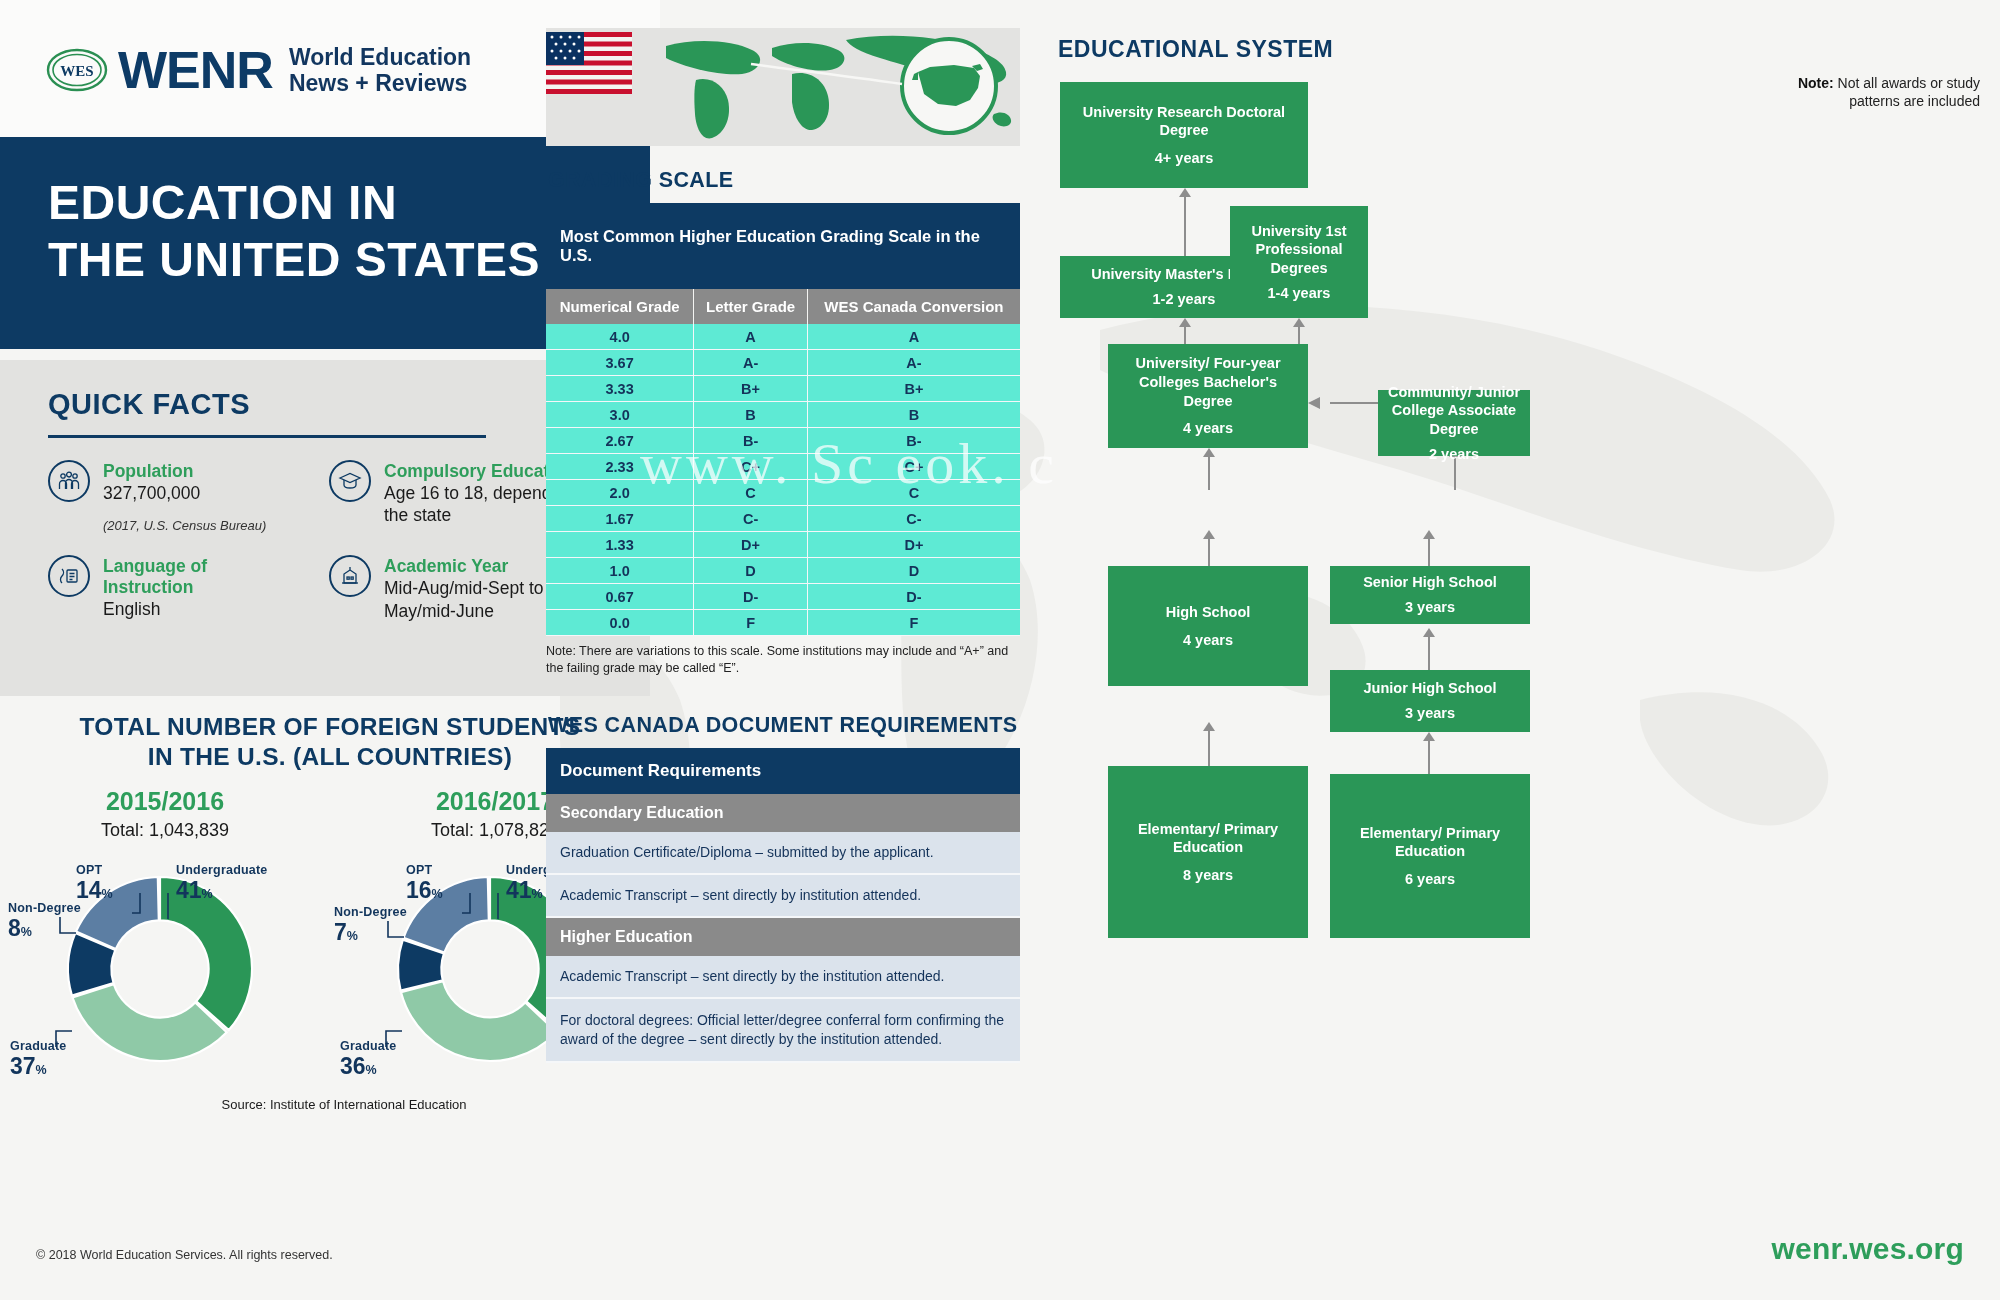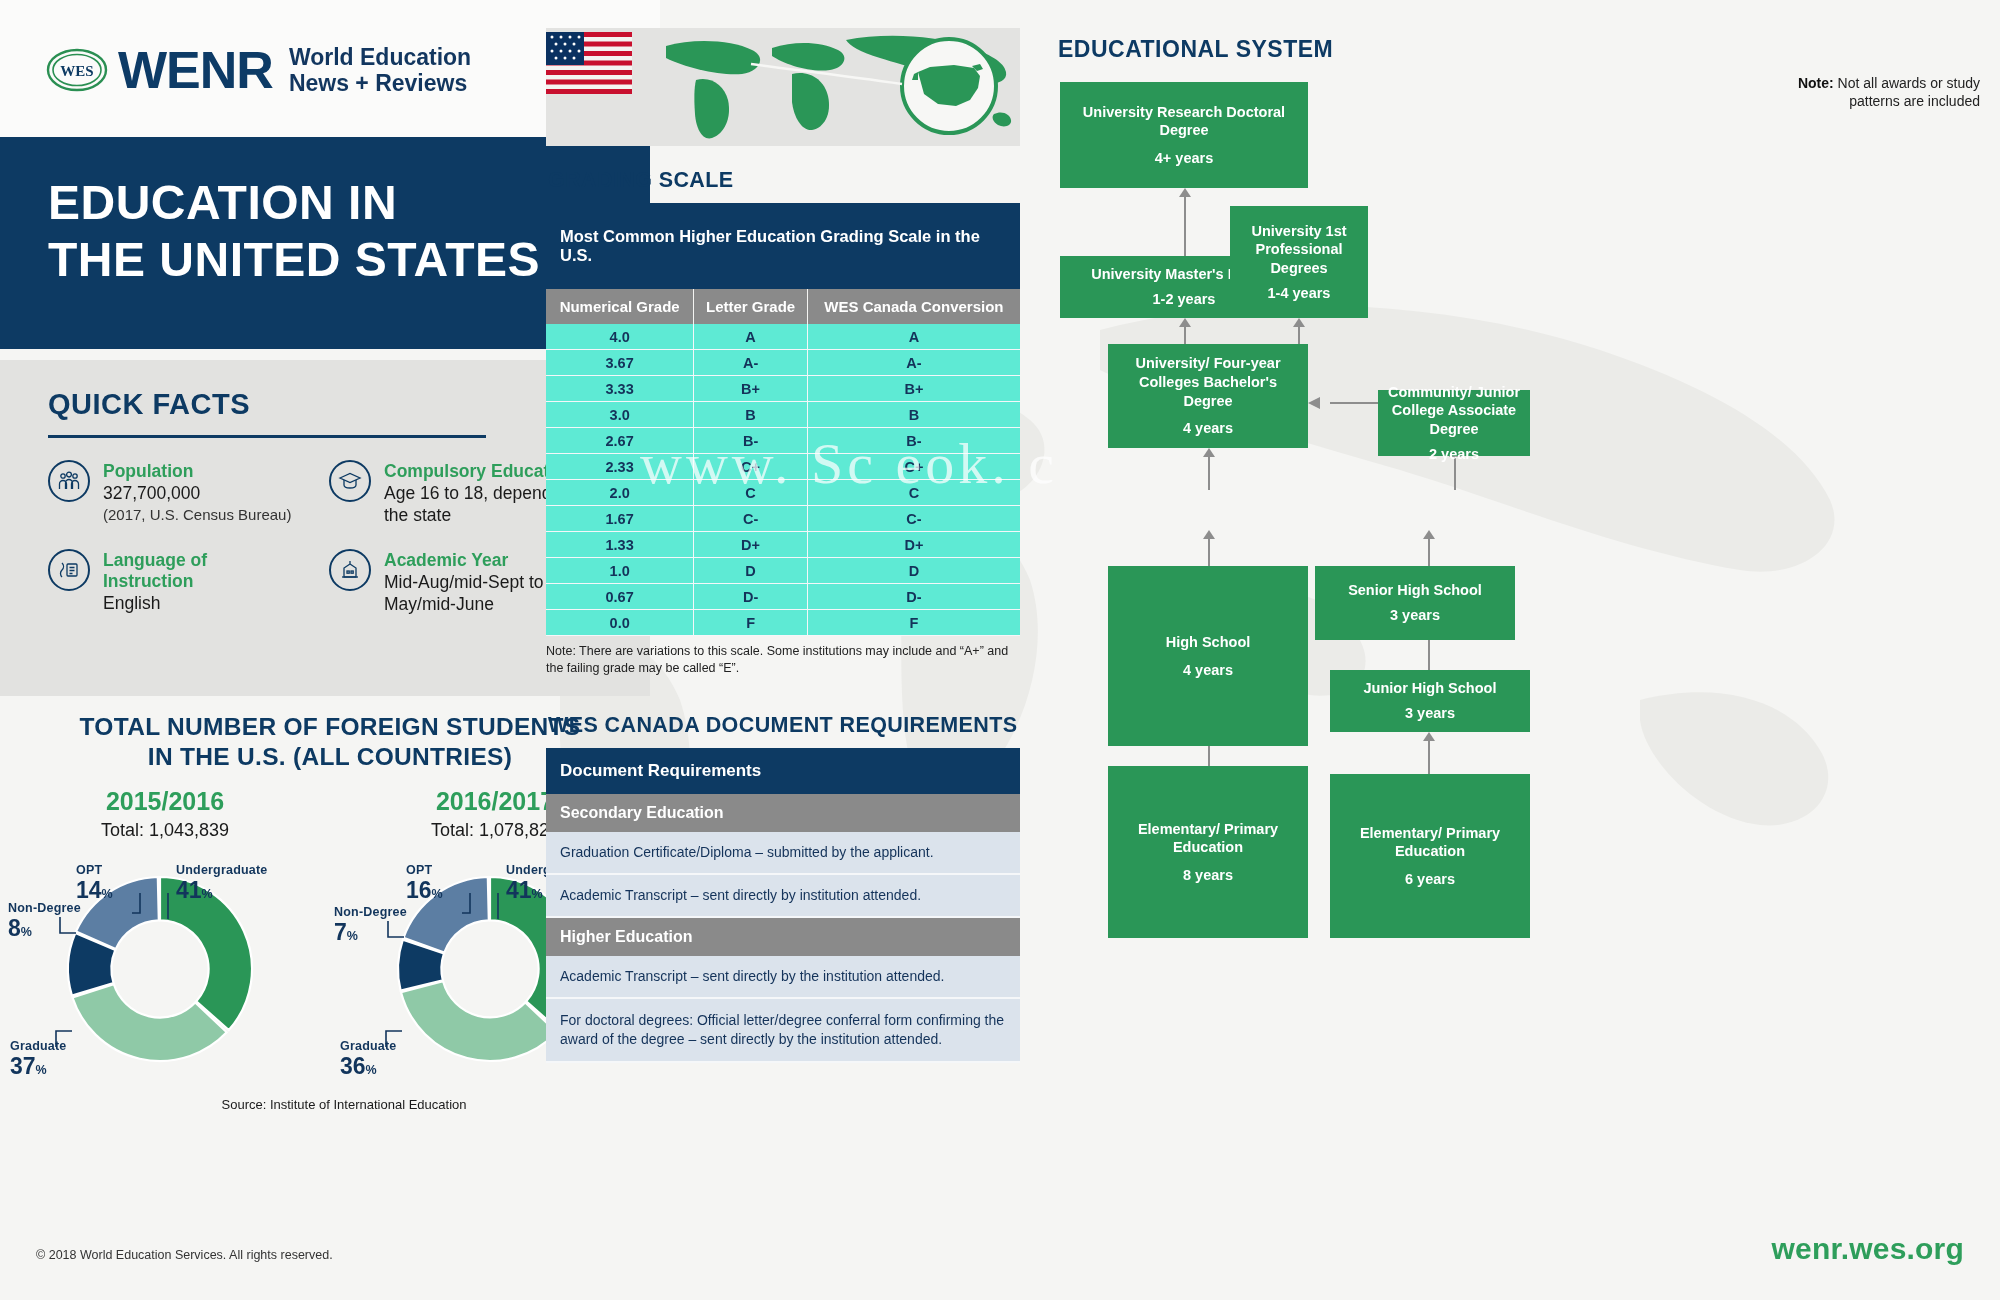--- a/index.html
+++ b/index.html
@@ -49,21 +49,21 @@
   .qf-rule { height: 3px; background: #0d3a63; margin: 14px 0 22px 0; width: 438px; }
   .qf-grid { display: flex; flex-wrap: wrap; }
   .qf-item { display: flex; width: 50%; margin-bottom: 22px; }
   .qf-icon {
     width: 42px; height: 42px; border: 2px solid #0d3a63; border-radius: 50%;
     flex: none; margin-right: 13px; display: flex; align-items: center; justify-content: center;
   }
   .qf-txt { padding-top: 1px; }
   .qf-label { color: #2e9e5b; font-size: 17.5px; font-weight: bold; line-height: 1.2; }
   .qf-value { color: #1a1a1a; font-size: 17.5px; line-height: 1.28; }
-  .qf-note { color: #333; font-size: 15px; margin-top: 2px; }
+  .qf-note { color: #333; font-size: 13px; margin-top: 14px; font-style: italic; }
 
   
   .charts { position: absolute; left: 0; top: 712px; width: 660px; }
   .charts-title {
     text-align: center; color: #0d3a63; font-size: 24.5px; font-weight: bold;
     line-height: 1.24; letter-spacing: 0.3px; padding: 0 40px;
   }
   .donuts { display: flex; margin-top: 14px; }
   .donut-col { width: 330px; position: relative; }
   .donut-year { text-align: center; color: #2e9e5b; font-size: 25px; font-weight: bold; }
@@ -612,26 +612,26 @@
       <div>University/ Four-year Colleges Bachelor's Degree</div>
       <div class="yrs">4 years</div>
     </div>
 
     <div class="box green" style="left:328px; top:390px; width:152px; height:66px">
       <div>Community/ Junior College Associate Degree</div>
       <div class="yrs tight">2 years</div>
     </div>
 
 
-    <div class="box green" style="left:58px; top:566px; width:200px; height:180px">
+    <div class="box green" style="left:58px; top:566px; width:200px; height:120px">
       <div>High School</div>
       <div class="yrs">4 years</div>
     </div>
 
-    <div class="box green" style="left:265px; top:566px; width:200px; height:74px">
+    <div class="box green" style="left:280px; top:566px; width:200px; height:58px">
       <div>Senior High School</div>
       <div class="yrs tight">3 years</div>
     </div>
 
     <div class="box green" style="left:280px; top:670px; width:200px; height:62px">
       <div>Junior High School</div>
       <div class="yrs tight">3 years</div>
     </div>
 
     <div class="box green" style="left:58px; top:766px; width:200px; height:172px">

